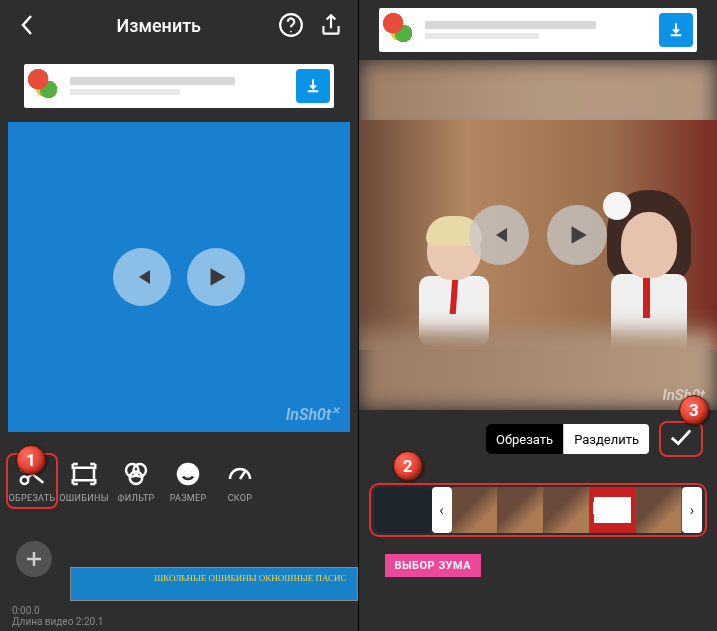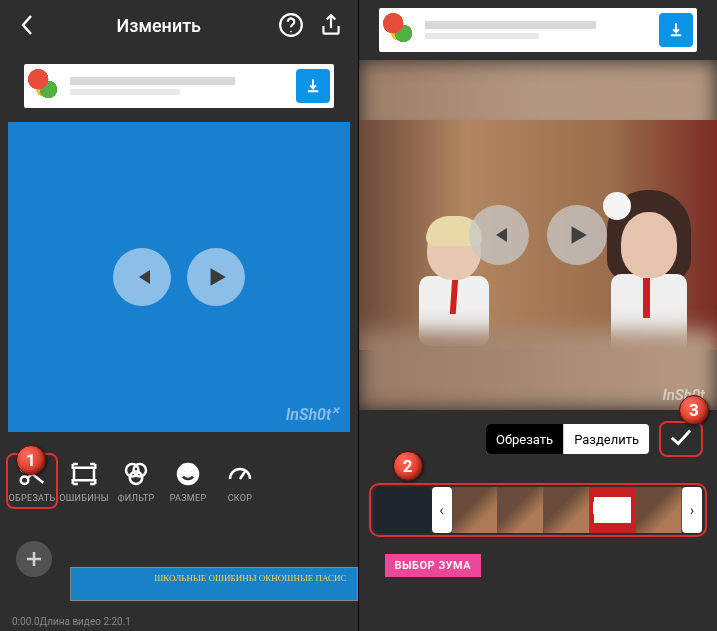--- a/index.html
+++ b/index.html
@@ -30,21 +30,21 @@
   .tool { flex:0 0 52px; text-align:center; cursor:pointer; }
   .tool .ticon { width:30px;height:30px;margin:0 auto 4px auto; display:flex;align-items:center;justify-content:center; }
   .tool .ticon svg { stroke:#fff; fill:none; stroke-width:2; }
   .tool .tlabel { color:#a8a8a8; font-size:9px; letter-spacing:0.3px; }
   .tool.sel { border:2px solid #e03030; border-radius:8px; padding:4px 0; margin:-4px 0; }
   .add-btn { position:absolute; bottom:54px; left:16px; width:36px;height:36px;border-radius:50%; background:#525252; display:flex;align-items:center;justify-content:center; cursor:pointer; }
   .add-btn svg { stroke:#cfcfcf; stroke-width:2.5; }
   .timeline-l { position:absolute; bottom:24px; left:0; right:0; height:40px; padding-left:70px; }
   .timeline-strip-l { height:34px; background:#1782c8; border:1px solid #888; overflow:hidden; position:relative; }
   .timeline-strip-l .tx { position:absolute; right:10px; top:6px; font-size:9px; color:#f4d44a; line-height:1; font-family: cursive; }
-  .footer-l { position:absolute; bottom:4px; left:0; right:0; display:flex; padding:0 12px; color:#888; font-size:10px; }
+  .footer-l { position:absolute; bottom:4px; left:0; right:0; display:flex; justify-content:space-between; padding:0 12px; color:#888; font-size:10px;flex-direction:column; }
   
   .badge { position:absolute; width:30px;height:30px;border-radius:50%; background:radial-gradient(circle at 35% 30%, #ff6b5b, #c91f0f); box-shadow: inset -2px -2px 4px rgba(0,0,0,0.4), 1px 1px 3px rgba(0,0,0,0.6); border:1px solid #5f0e06; display:flex;align-items:center;justify-content:center; color:#fff; font-weight:700; font-size:17px; z-index:50; }
   .badge1 { left:16px; bottom:156px; }
   
   .ad-banner-r { margin:8px 20px 0 20px; height:44px; background:#fff; border-radius:2px; display:flex; align-items:center; padding:4px; }
   .preview-r { margin:8px 0 0 0; height:350px; background:#2b2b2b; position:relative; overflow:hidden; }
   .preview-sharp { position:absolute; left:0; right:0; top:60px; bottom:60px; background:linear-gradient(90deg,#6b4a3a 0%, #b28660 30%, #9a6e4c 70%, #7a2c24 100%); }
   .preview-blur-top { position:absolute; left:0; right:0; top:0; height:80px; background:linear-gradient(90deg,#9c7d66,#b39880,#b29680); filter:blur(10px); }
   .preview-blur-bot { position:absolute; left:0; right:0; bottom:0; height:80px; background:linear-gradient(90deg,#9a7a64,#b59a82); filter:blur(10px); }
   .boy { position:absolute; left:50px; top:100px; width:90px; height:140px; }

